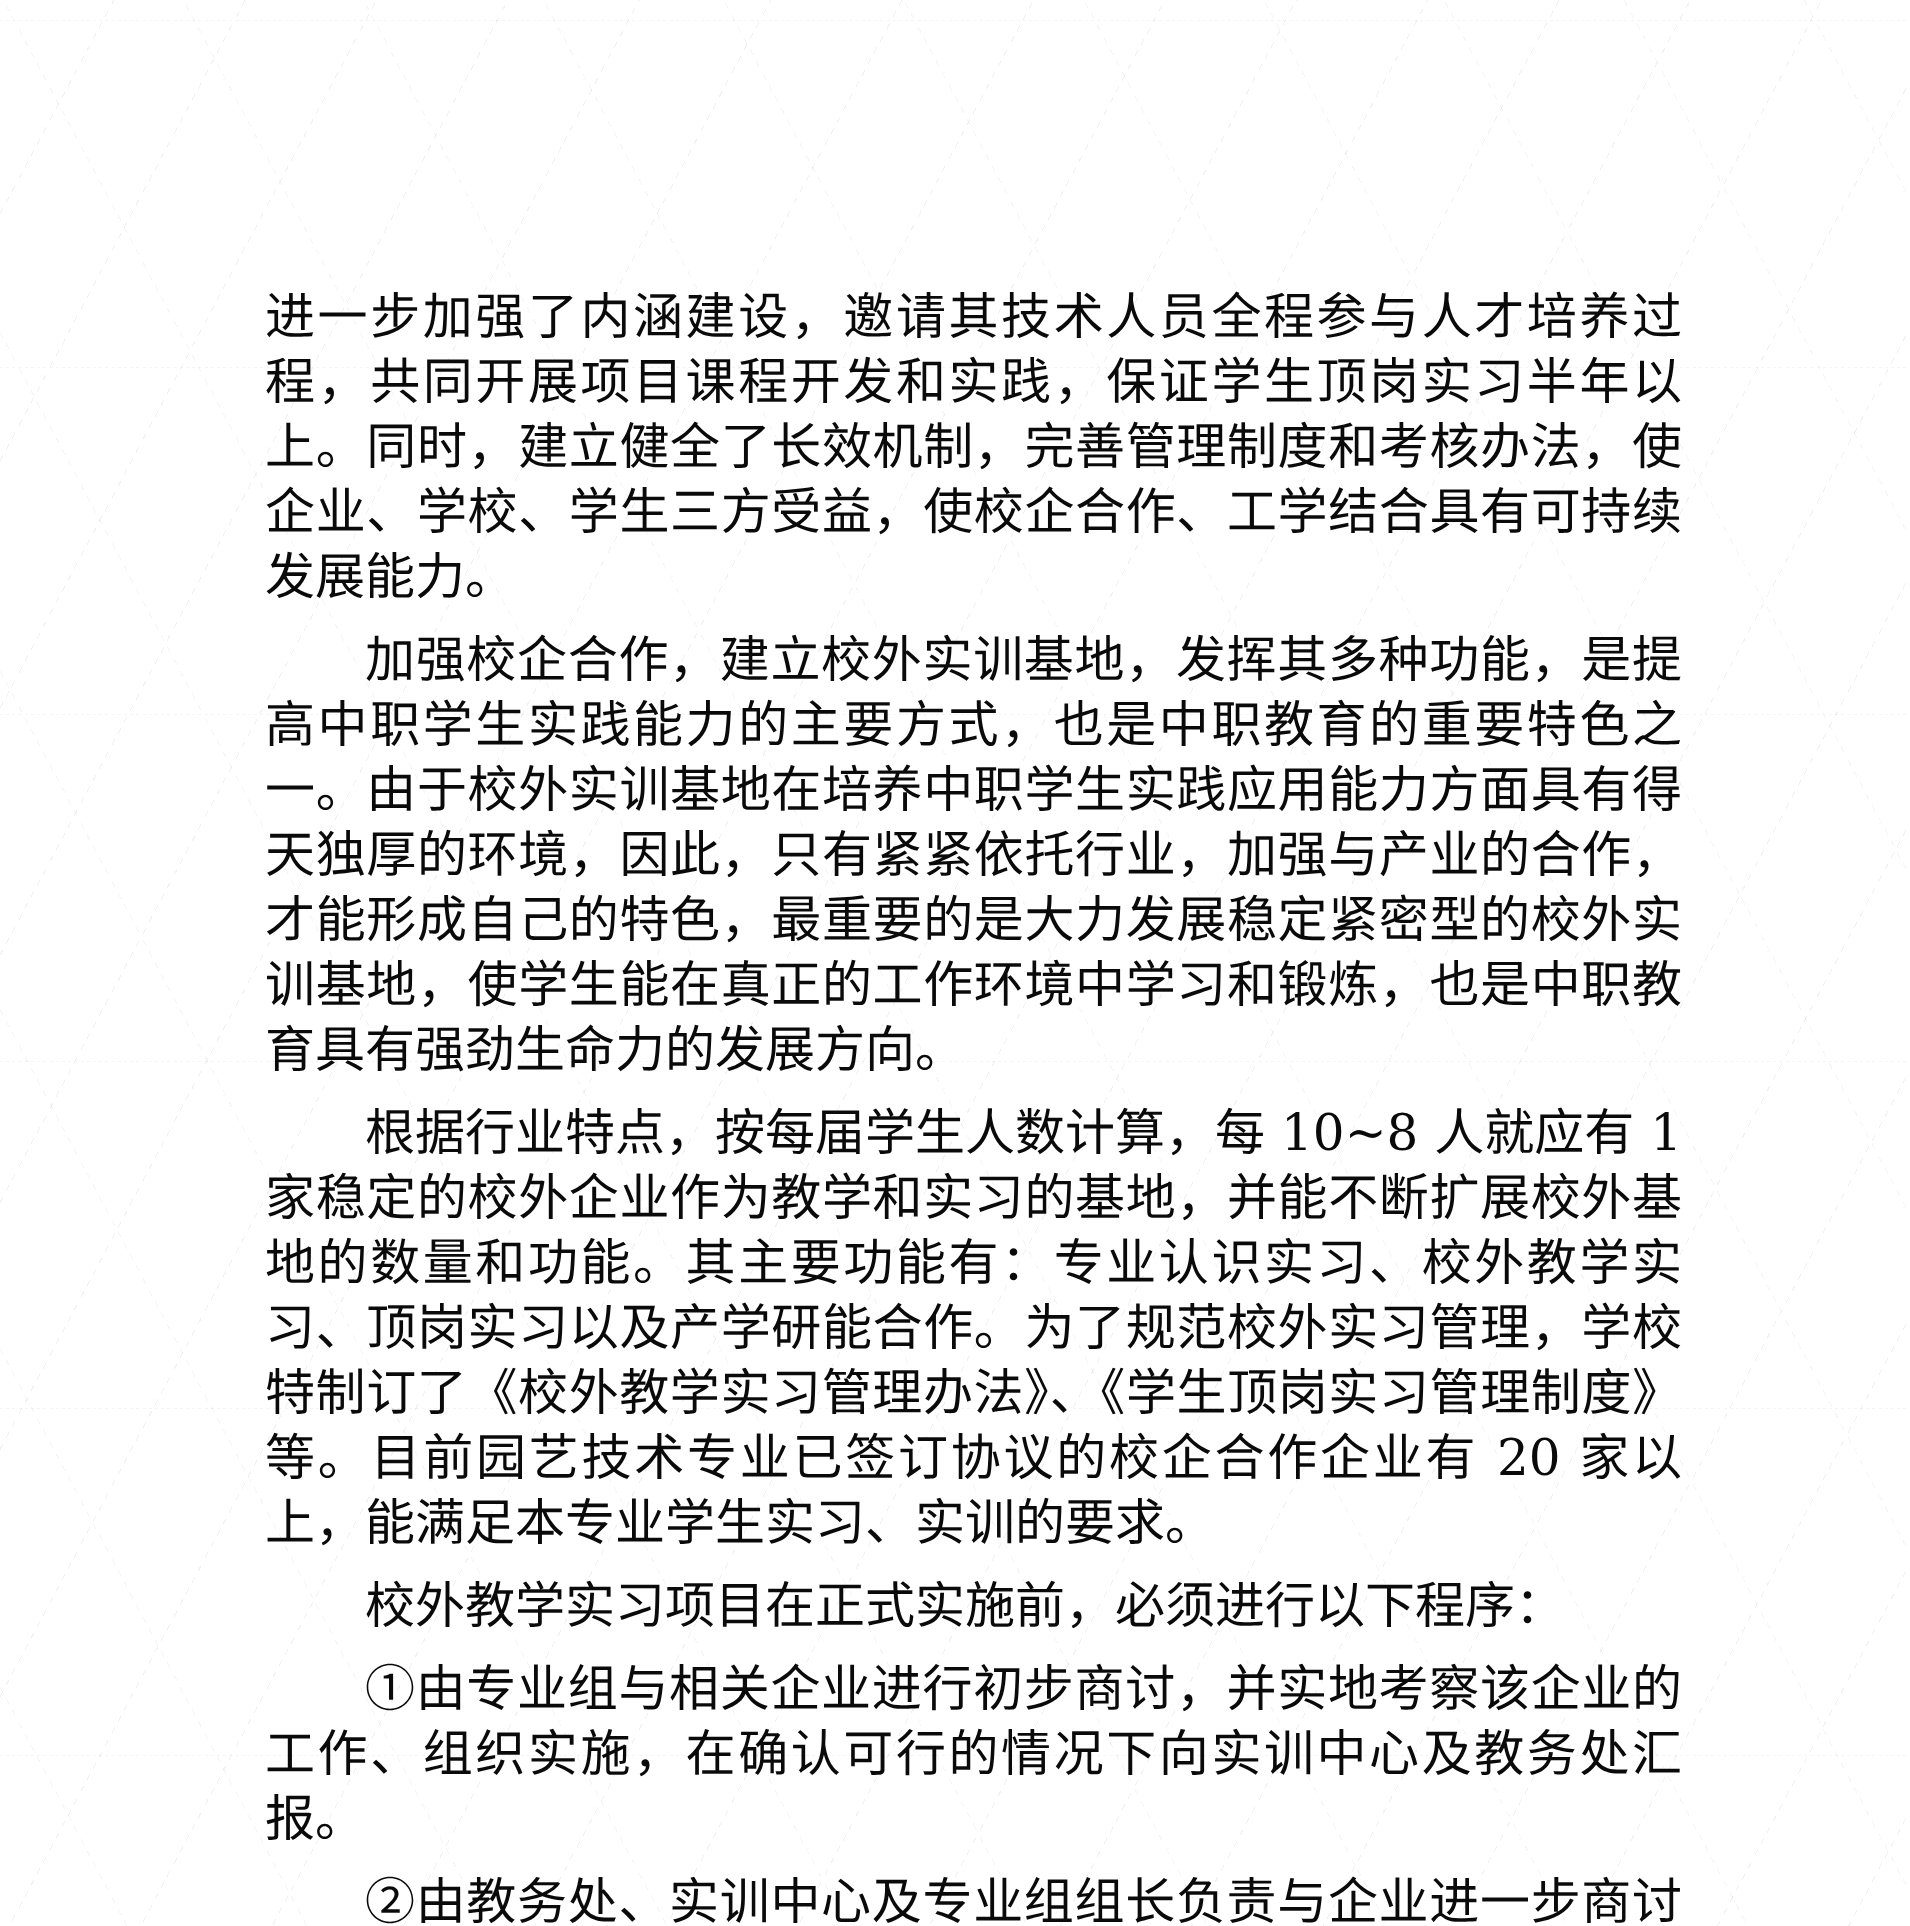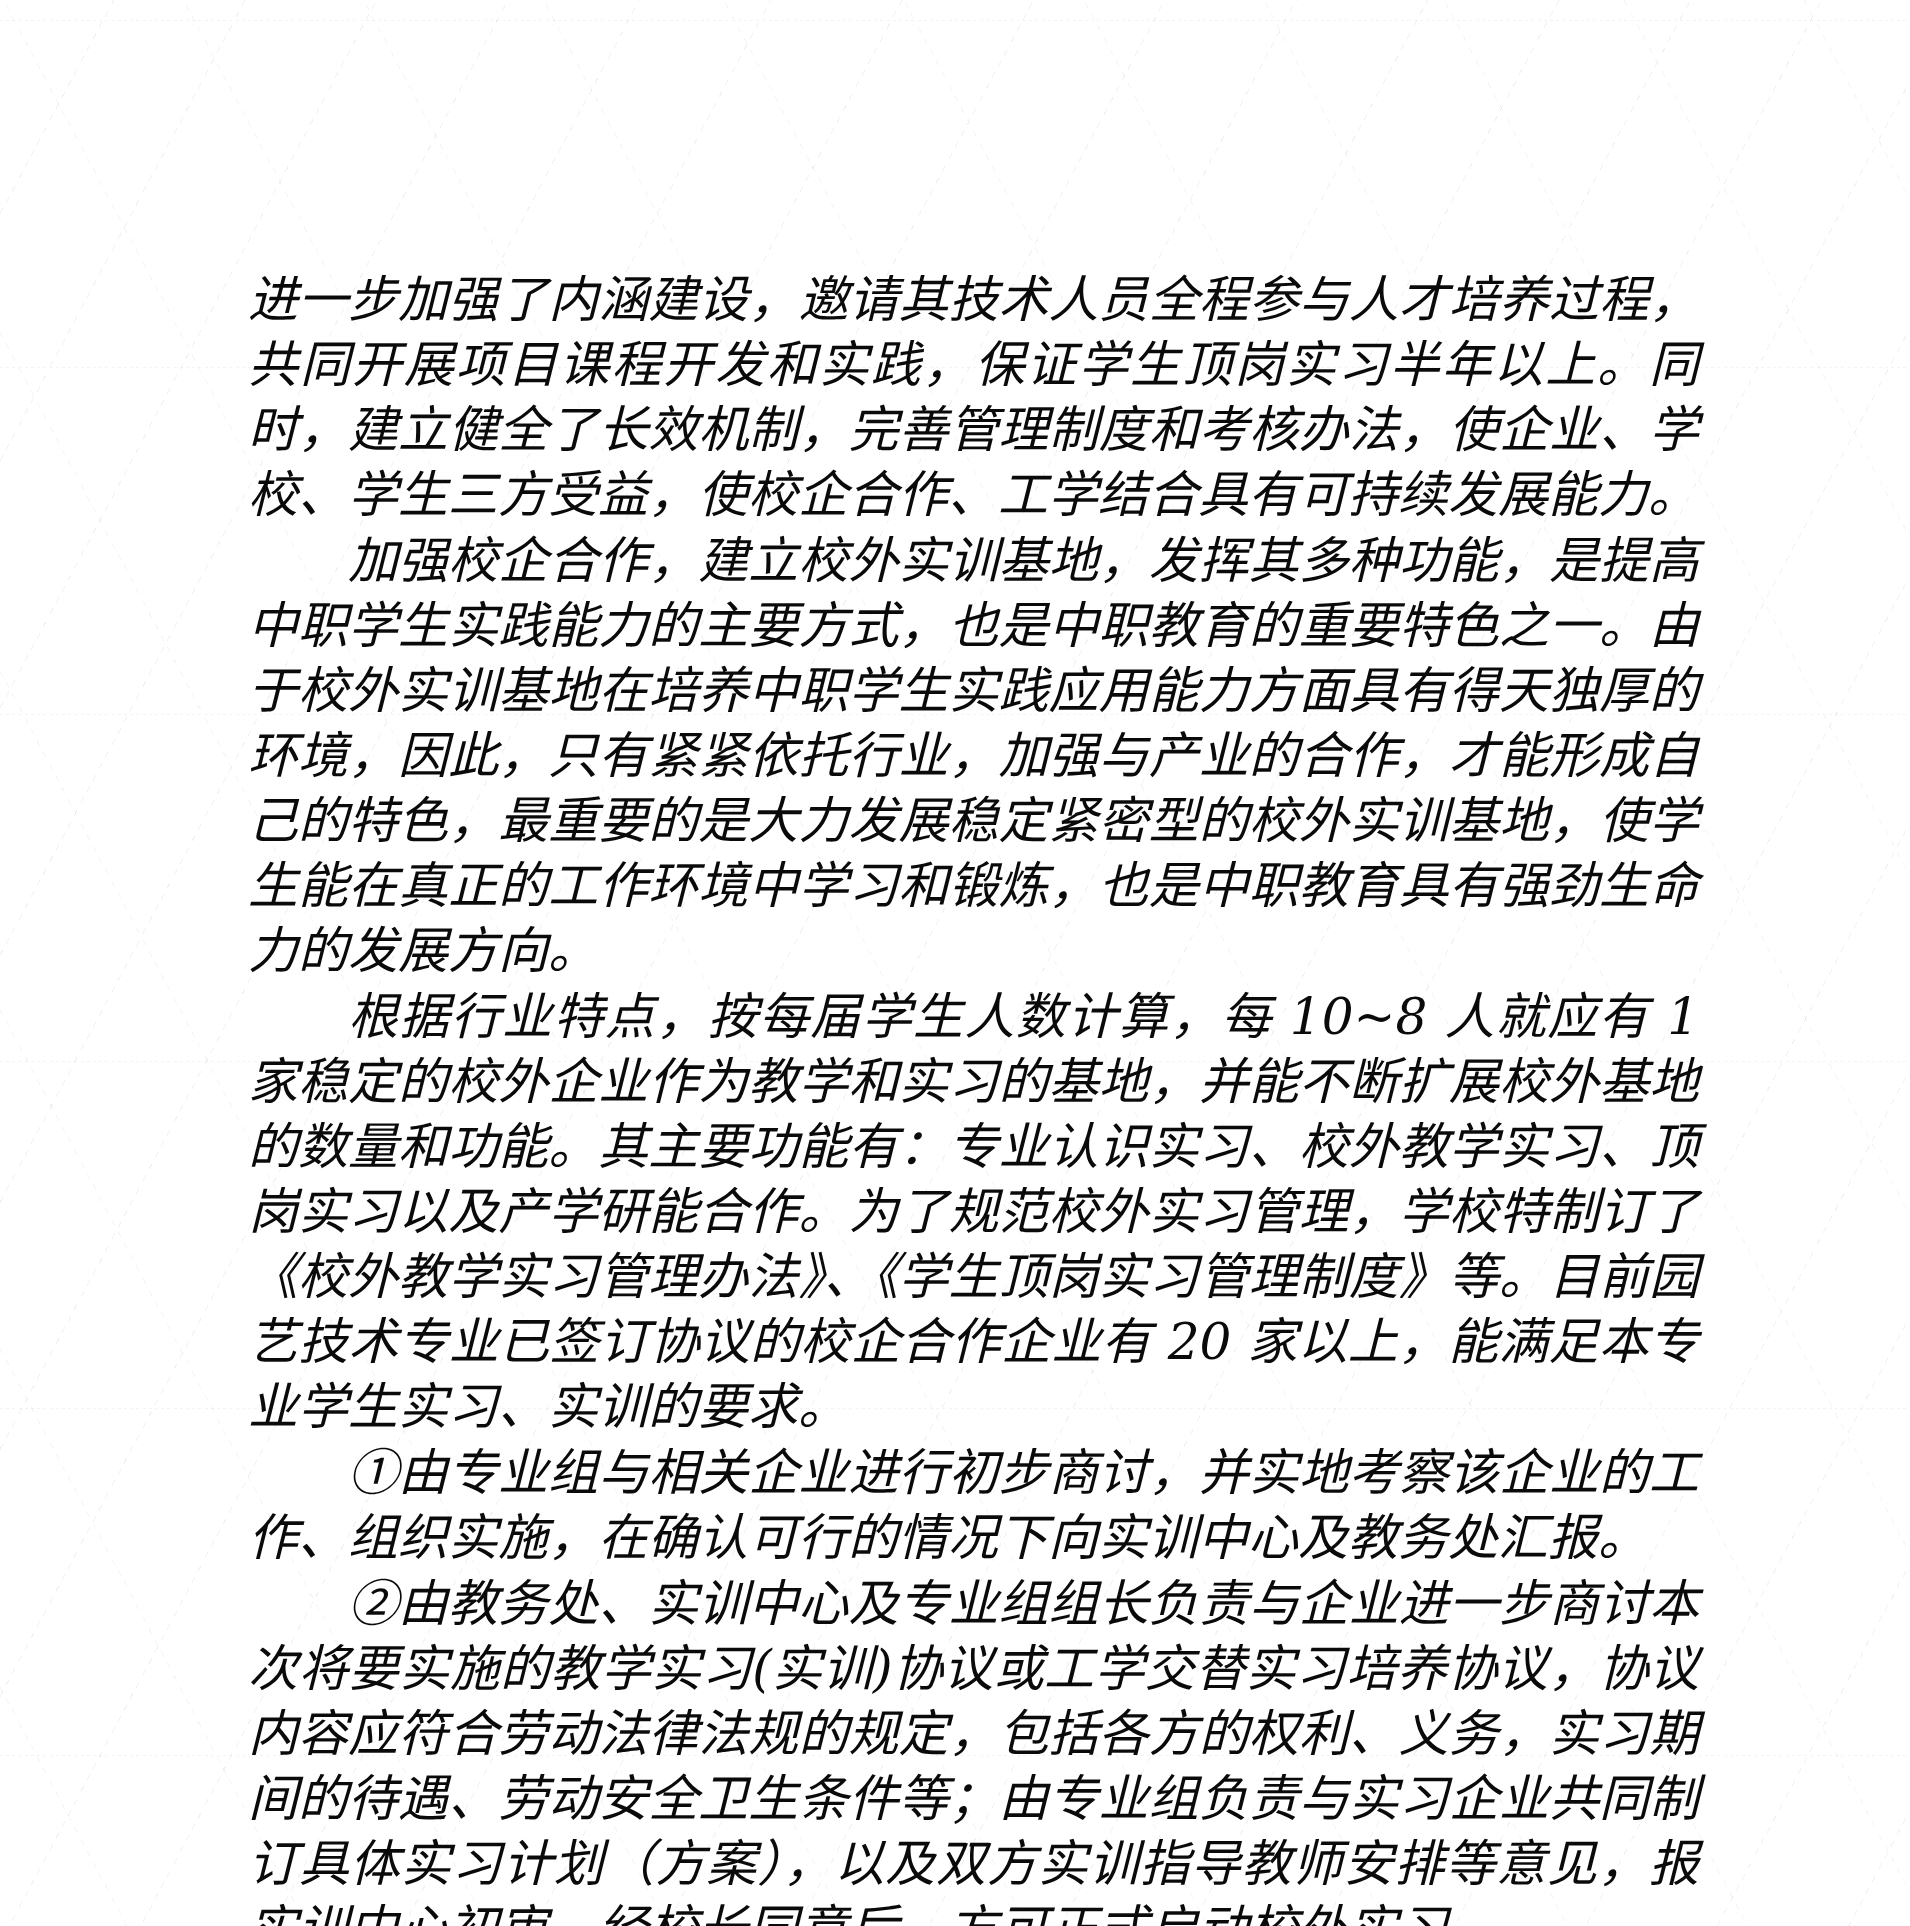--- a/index.html
+++ b/index.html
@@ -44,36 +44,36 @@
     font-family: "DejaVu Serif", "Liberation Serif", serif;
     font-size: 50px;
     line-height: 65px;
     color: #0a0a0a;
     text-align: justify;
     text-justify: inter-ideograph;
     word-break: normal;
     overflow-wrap: break-word;
   }
   .para {
-    margin: 1px;
+    margin: 18px;
     padding: 0;
     text-indent: 0;
-    font-style: italic;
   }
   .para.indent {
     text-indent: 2em;
   }
 </style>
 </head>
 <body>
 
 <div class="page">
   <div class="texture"></div>
   <div class="content">
     <p class="para">进一步加强了内涵建设，邀请其技术人员全程参与人才培养过程，共同开展项目课程开发和实践，保证学生顶岗实习半年以上。同时，建立健全了长效机制，完善管理制度和考核办法，使企业、学校、学生三方受益，使校企合作、工学结合具有可持续发展能力。</p>
     <p class="para indent">加强校企合作，建立校外实训基地，发挥其多种功能，是提高中职学生实践能力的主要方式，也是中职教育的重要特色之一。由于校外实训基地在培养中职学生实践应用能力方面具有得天独厚的环境，因此，只有紧紧依托行业，加强与产业的合作，才能形成自己的特色，最重要的是大力发展稳定紧密型的校外实训基地，使学生能在真正的工作环境中学习和锻炼，也是中职教育具有强劲生命力的发展方向。</p>
     <p class="para indent">根据行业特点，按每届学生人数计算，每 10~8 人就应有 1 家稳定的校外企业作为教学和实习的基地，并能不断扩展校外基地的数量和功能。其主要功能有：专业认识实习、校外教学实习、顶岗实习以及产学研能合作。为了规范校外实习管理，学校特制订了《校外教学实习管理办法》、《学生顶岗实习管理制度》等。目前园艺技术专业已签订协议的校企合作企业有 20 家以上，能满足本专业学生实习、实训的要求。</p>
+    <p class="para indent">校外教学实习项目在正式实施前，必须进行以下程序：</p>
     <p class="para indent">①由专业组与相关企业进行初步商讨，并实地考察该企业的工作、组织实施，在确认可行的情况下向实训中心及教务处汇报。</p>
     <p class="para indent">②由教务处、实训中心及专业组组长负责与企业进一步商讨本次将要实施的教学实习(实训)协议或工学交替实习培养协议，协议内容应符合劳动法律法规的规定，包括各方的权利、义务，实习期间的待遇、劳动安全卫生条件等；由专业组负责与实习企业共同制订具体实习计划（方案），以及双方实训指导教师安排等意见，报实训中心初审，经校长同意后，方可正式启动校外实习。</p>
 
   </div>
 </div>
 
 
 </body></html>

